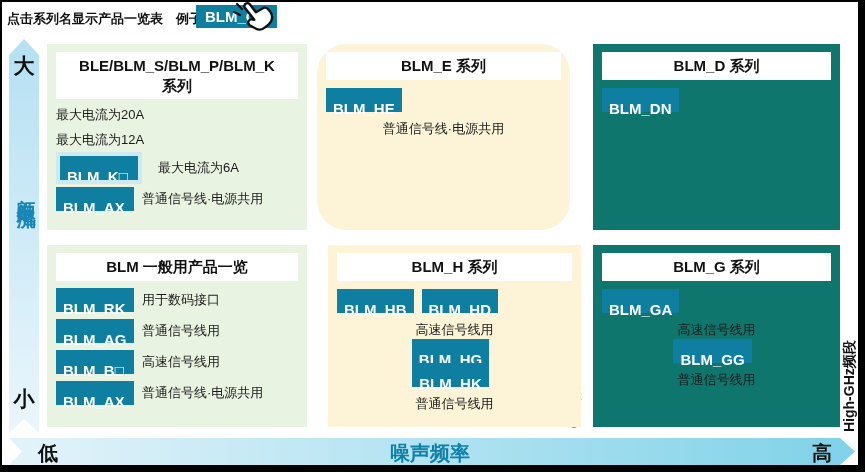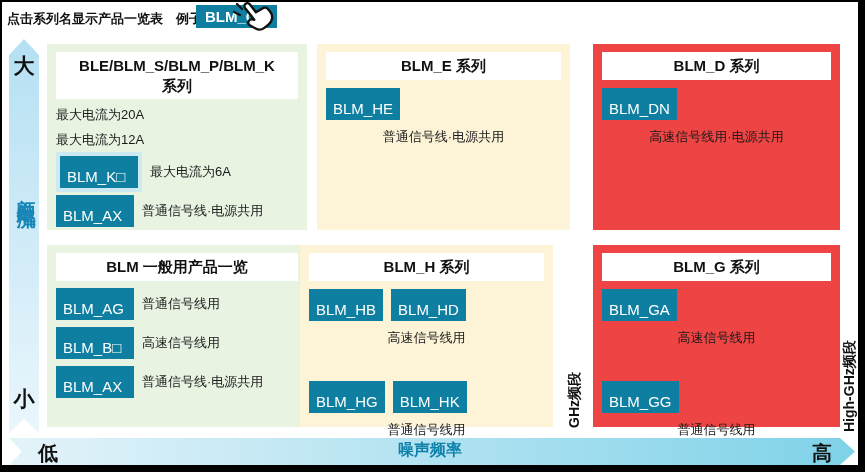--- a/index.html
+++ b/index.html
@@ -18,50 +18,50 @@
          background:linear-gradient(#b5e0f3,#eaf6fc);
          clip-path:polygon(0 16px,50% 0,100% 16px,100% 100%,50% calc(100% - 14px),0 100%);}
   .vax-top{position:absolute;left:7px;top:50px;width:30px;text-align:center;font-size:21px;font-weight:bold;color:#111;}
   .vax-label{position:absolute;left:7px;top:182px;width:30px;display:flex;justify-content:center;
              writing-mode:vertical-rl;font-size:19px;font-weight:bold;color:#1886b6;letter-spacing:3px;}
   .vax-bottom{position:absolute;left:7px;top:383px;width:30px;text-align:center;font-size:21px;font-weight:bold;color:#111;}
   .haxis{position:absolute;left:7px;top:436px;width:846px;height:27px;
          background:linear-gradient(90deg,#e4f3fa,#7fd2e8);
          clip-path:polygon(0 0,calc(100% - 15px) 0,100% 50%,calc(100% - 15px) 100%,0 100%,13px 50%);}
   .hax-left{position:absolute;left:36px;top:438px;font-size:20px;font-weight:bold;color:#111;}
-  .hax-label{position:absolute;left:0;right:0;top:438px;text-align:center;font-size:16px;font-weight:bold;color:#0e81aa;}
+  .hax-label{position:absolute;left:0;right:0;top:438px;text-align:center;font-size:20px;font-weight:bold;color:#0e81aa;}
   .hax-right{position:absolute;left:810px;top:438px;font-size:20px;font-weight:bold;color:#111;}
 
   .band{position:absolute;white-space:nowrap;font-size:14px;font-weight:bold;color:#111;
         transform:rotate(-90deg);transform-origin:0 0;}
   .band.ghz{left:564px;top:426px;}
   .band.highghz{left:839px;top:430px;}
 
   
   .panel{position:absolute;box-sizing:border-box;padding:8px 9px;}
   .p-green{background:#e8f3e2;}
   .p-yellow{background:#fdf3d6;}
-  .p-pink{background:#ef4444;}
+  .p-pink{background:#0f766e;}
   .p1{left:45px;top:42px;width:260px;height:186px;}
   .p2{left:45px;top:243px;width:260px;height:182px;}
-  .p3{left:315px;top:42px;width:253px;height:186px;}
-  .p4{left:298px;top:243px;width:253px;height:182px;}
+  .p3{left:315px;top:42px;width:253px;height:186px;border-radius:29px;}
+  .p4{left:326px;top:243px;width:253px;height:182px;}
   .p5{left:591px;top:42px;width:247px;height:186px;}
   .p6{left:591px;top:243px;width:247px;height:182px;}
 
   .ptitle{background:#fff;text-align:center;font-weight:bold;font-size:15px;line-height:1.3;
           color:#111;padding:4px 14px;}
   .prow{display:flex;align-items:center;margin-top:7px;}
   .prow.stacked{margin-top:8px;}
-  .prow.gap{margin-top:34px;}
-  .series-btn{background:#0e7fa0;color:#fff;border:none;font-family:inherit;font-weight:normal;
-              font-size:15px;height:32px;padding:12px 7px;margin-right:8px;cursor:pointer;
+  .prow.gap{margin-top:0;flex-direction:column;}
+  .series-btn{background:#0e7fa0;color:#fff;border:none;font-family:inherit;font-weight:bold;
+              font-size:15px;height:24px;padding:12px 7px;margin-right:8px;cursor:pointer;
               text-align:left;white-space:nowrap;}
   .series-btn.fixed{width:78px;box-sizing:border-box;}
-  .series-btn.halo{outline:4px solid #cde9f2;margin-left:4px;margin-right:12px;}
+  .series-btn.halo{outline:4px solid #cde9f2;margin-left:4px;margin-right:20px;}
   .pdesc{font-size:13px;color:#1a1a1a;white-space:nowrap;}
   .pdesc.center{text-align:center;margin-top:8px;}
 </style>
 </head>
 <body>
 
 <div class="stage">
   <div class="canvas">
 
     <div class="hdr-note">点击系列名显示产品一览表　例子）</div>
@@ -103,20 +103,24 @@
         <div class="prow inline">
           <button class="series-btn fixed">BLM_AX</button>
           <span class="pdesc">普通信号线·电源共用</span>
         </div>
       </div>
     <div class="panel p2 p-green">
         <div class="ptitle">
           <div>BLM 一般用产品一览</div>
         </div>
         <div class="prow inline">
+          <button class="series-btn fixed">BLM_RK</button>
+          <span class="pdesc">用于数码接口</span>
+        </div>
+        <div class="prow inline">
           <button class="series-btn fixed">BLM_AG</button>
           <span class="pdesc">普通信号线用</span>
         </div>
         <div class="prow inline">
           <button class="series-btn fixed">BLM_B□</button>
           <span class="pdesc">高速信号线用</span>
         </div>
         <div class="prow inline">
           <button class="series-btn fixed">BLM_AX</button>
           <span class="pdesc">普通信号线·电源共用</span>
@@ -146,21 +150,20 @@
         </div>
         <div class="pdesc center">普通信号线用</div>
       </div>
     <div class="panel p5 p-pink">
         <div class="ptitle">
           <div>BLM_D 系列</div>
         </div>
         <div class="prow stacked">
           <button class="series-btn">BLM_DN</button>
         </div>
-        <div class="pdesc center">高速信号线用·电源共用</div>
       </div>
     <div class="panel p6 p-pink">
         <div class="ptitle">
           <div>BLM_G 系列</div>
         </div>
         <div class="prow stacked">
           <button class="series-btn">BLM_GA</button>
         </div>
         <div class="pdesc center">高速信号线用</div>
         <div class="prow stacked gap">

